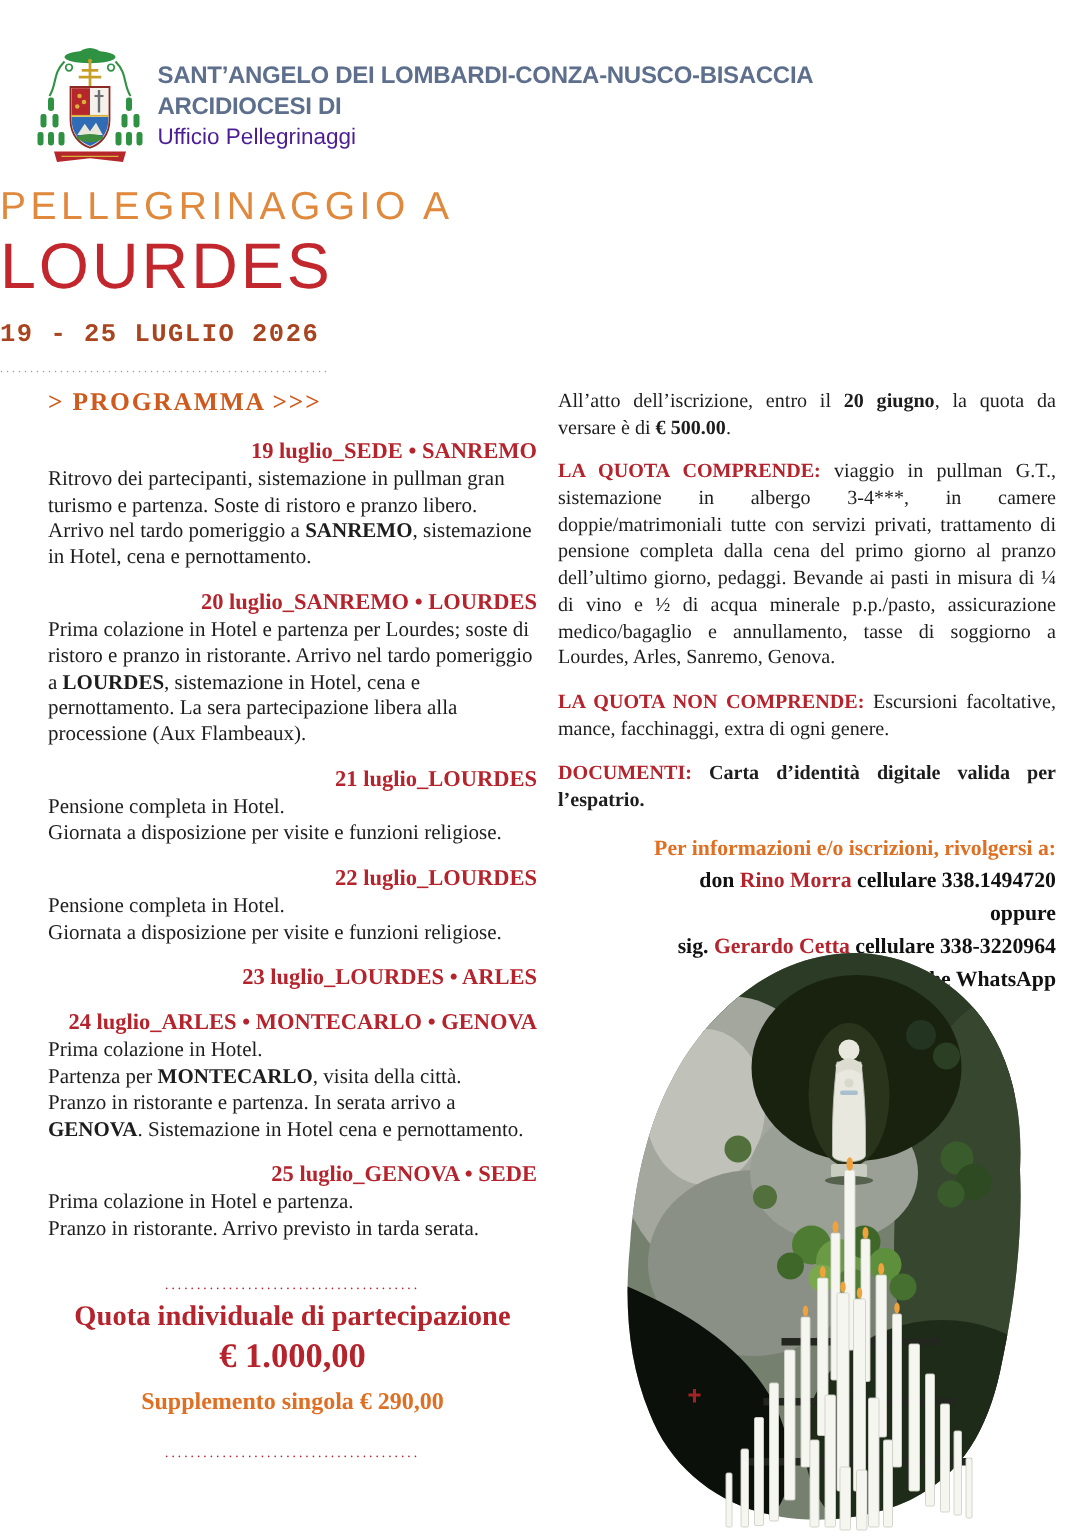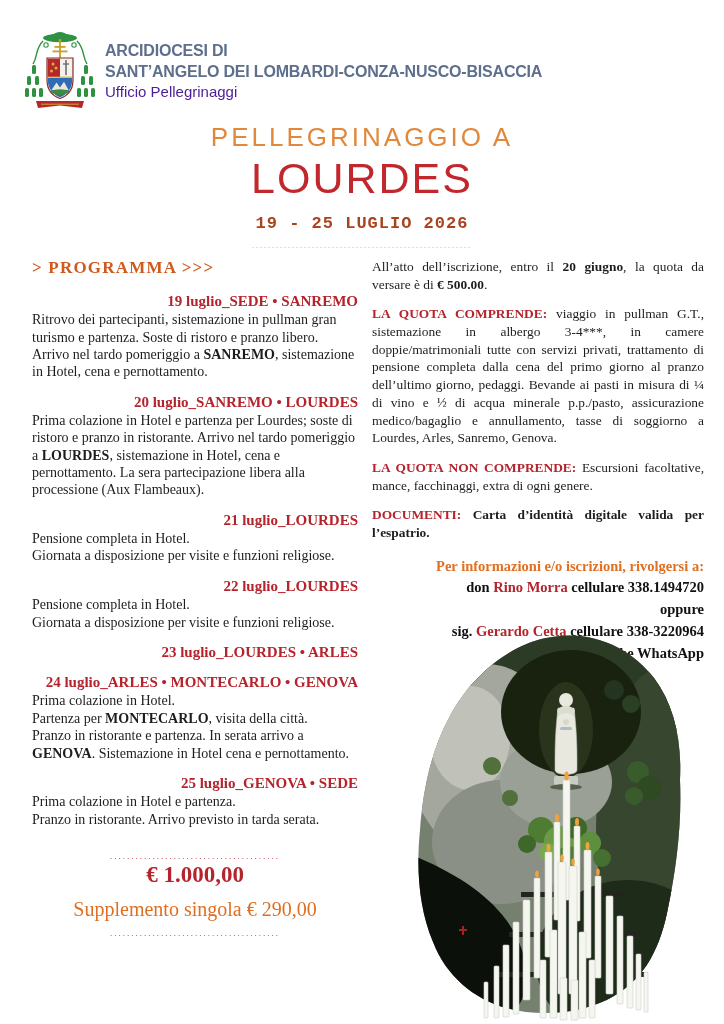--- a/index.html
+++ b/index.html
@@ -21,39 +21,39 @@
     font-family:"Liberation Serif", serif;
     color:var(--ink);
   }
   
   .header{position:absolute;top:28px;left:24px;display:flex;align-items:center;gap:9px;}
   .logo{width:72px;height:86px;flex:none;}
   .org{font-family:"Liberation Sans",sans-serif;padding-top:2px;}
   .org-line{color:var(--slate);font-weight:700;font-size:16px;line-height:1.28;letter-spacing:-0.2px;}
   .office{color:#4c1d95;font-size:15px;line-height:1.35;font-weight:400;}
   
-  .title-block{position:absolute;top:122px;left:0;width:724px;text-align:center;font-family:"Liberation Sans",sans-serif;}
+  .title-block{position:absolute;top:122px;left:0;width:724px;text-align:left;font-family:"Liberation Sans",sans-serif;}
   .title1{font-size:26px;letter-spacing:3px;color:var(--title-orange);font-weight:400;}
   .title2{font-size:43px;letter-spacing:2px;color:var(--title-red);font-weight:400;margin-top:1px;}
   .dates{font-family:Liberation Mono, monospace;font-weight:700;font-size:17px;letter-spacing:1px;color:var(--date-brown);margin-top:11px;}
   .title-dots{font-family:"Liberation Serif",serif;font-size:8px;letter-spacing:2px;color:#b39584;margin-top:9px;line-height:1;}
   
   .columns{position:absolute;top:258px;left:32px;width:672px;display:flex;}
   .col-left{width:326px;flex:none;}
   .col-right{width:332px;flex:none;margin-left:auto;}
   .programma{color:var(--programma);font-weight:700;font-size:17px;letter-spacing:1.2px;margin-bottom:14px;}
   .day{margin-bottom:12px;}
   .day-title{color:var(--red);font-weight:700;font-size:15px;line-height:1.22;margin-bottom:1px;text-align:right;}
   .day-body{font-size:14px;line-height:1.24;white-space:pre-line;}
   
   .quota-box{margin-top:24px;text-align:center;}
   .dots{color:var(--red);font-size:9px;letter-spacing:2px;line-height:1;}
   .quota-main{color:var(--red);font-weight:700;font-size:19px;line-height:1.25;margin-top:5px;}
   .quota-amount{color:var(--red);font-weight:700;font-size:23px;line-height:1.25;}
-  .quota-suppl{color:var(--orange);font-weight:400;font-size:20px;margin:8px 0 8px;}
+  .quota-suppl{color:var(--orange);font-weight:700;font-size:16px;margin:8px 0 20px;}
   
   .rp{font-size:13.4px;line-height:1.32;text-align:justify;margin-bottom:12px;}
   .seg-b{font-weight:700;}
   .seg-rb{font-weight:700;color:var(--red);}
   .contact{text-align:right;margin-top:14px;font-size:14.5px;line-height:1.5;}
   .contact-heading{color:var(--orange);font-weight:700;}
   .contact-line{font-weight:700;color:#111;}
   
   .grotto{position:absolute;left:406px;top:630px;width:302px;height:392px;}
 </style>
@@ -107,22 +107,22 @@
     <path d="M39 36 H45" stroke="#6b6f74" stroke-width="1.4"></path>
     <rect x="23.8" y="48.6" width="24.4" height="1.2" fill="#d9b23a"></rect>
     <path d="M23.8 50 H48.2 V52 C48.2 61 42.6 66.8 36 69.3 C29.4 66.8 23.8 61 23.8 52 Z" fill="#2f6cb5"></path>
     <path d="M27.5 62 L32.5 54.5 L36 59.5 L40 53.8 L44.5 62 Z" fill="#e9e6da"></path>
     <path d="M26.5 63.5 C32 60.5 40 60.5 45.5 63.5 C41 68 31 68 26.5 63.5 Z" fill="#3d8c3f"></path>
 
     <path d="M12 73 L60 73 L58 80 L36 77.5 L14 80 Z" fill="#b5272b"></path>
     <path d="M17 76.2 H55" stroke="#d9b23a" stroke-width="0.9"></path>
   </svg>
   <div class="org">
+    <div class="org-line">SANT’ANGELO DEI LOMBARDI-CONZA-NUSCO-BISACCIA</div>
     <div class="org-line">ARCIDIOCESI DI</div>
-    <div class="org-line">SANT’ANGELO DEI LOMBARDI-CONZA-NUSCO-BISACCIA</div>
     <div class="office">Ufficio Pellegrinaggi</div>
   </div>
 </div>
 
 <div class="title-block">
   <div class="title1">PELLEGRINAGGIO A</div>
   <div class="title2">LOURDES</div>
   <div class="dates">19 - 25 LUGLIO 2026</div>
   <div class="title-dots">.......................................................</div>
 </div>
@@ -160,20 +160,21 @@
 Pranzo in ristorante e partenza. In serata arrivo a </span><span class="seg-b">GENOVA</span><span>. Sistemazione in Hotel cena e pernottamento.</span></div>
     </div>
     <div class="day">
       <div class="day-title">25 luglio_GENOVA • SEDE</div>
       <div class="day-body"><span>Prima colazione in Hotel e partenza.
 Pranzo in ristorante. Arrivo previsto in tarda serata.</span></div>
     </div>
 
     <div class="quota-box">
       <div class="dots">........................................</div>
+      <div class="quota-main">Quota individuale di partecipazione</div>
       <div class="quota-amount">€ 1.000,00</div>
       <div class="quota-suppl">Supplemento singola € 290,00</div>
       <div class="dots">........................................</div>
     </div>
   </div>
 
   <div class="col-right">
     <p class="rp"><span>All’atto dell’iscrizione, entro il </span><span class="seg-b">20 giugno</span><span>, la quota da versare è di </span><span class="seg-b">€ 500.00</span><span>.</span></p>
     <p class="rp"><span class="seg-rb">LA QUOTA COMPRENDE:</span><span> viaggio in pullman G.T., sistemazione in albergo 3-4***, in camere doppie/matrimoniali tutte con servizi privati, trattamento di pensione completa dalla cena del primo giorno al pranzo dell’ultimo giorno, pedaggi. Bevande ai pasti in misura di ¼ di vino e ½ di acqua minerale p.p./pasto, assicurazione medico/bagaglio e annullamento, tasse di soggiorno a Lourdes, Arles, Sanremo, Genova.</span></p>
     <p class="rp"><span class="seg-rb">LA QUOTA NON COMPRENDE:</span><span> Escursioni facoltative, mance, facchinaggi, extra di ogni genere.</span></p>

